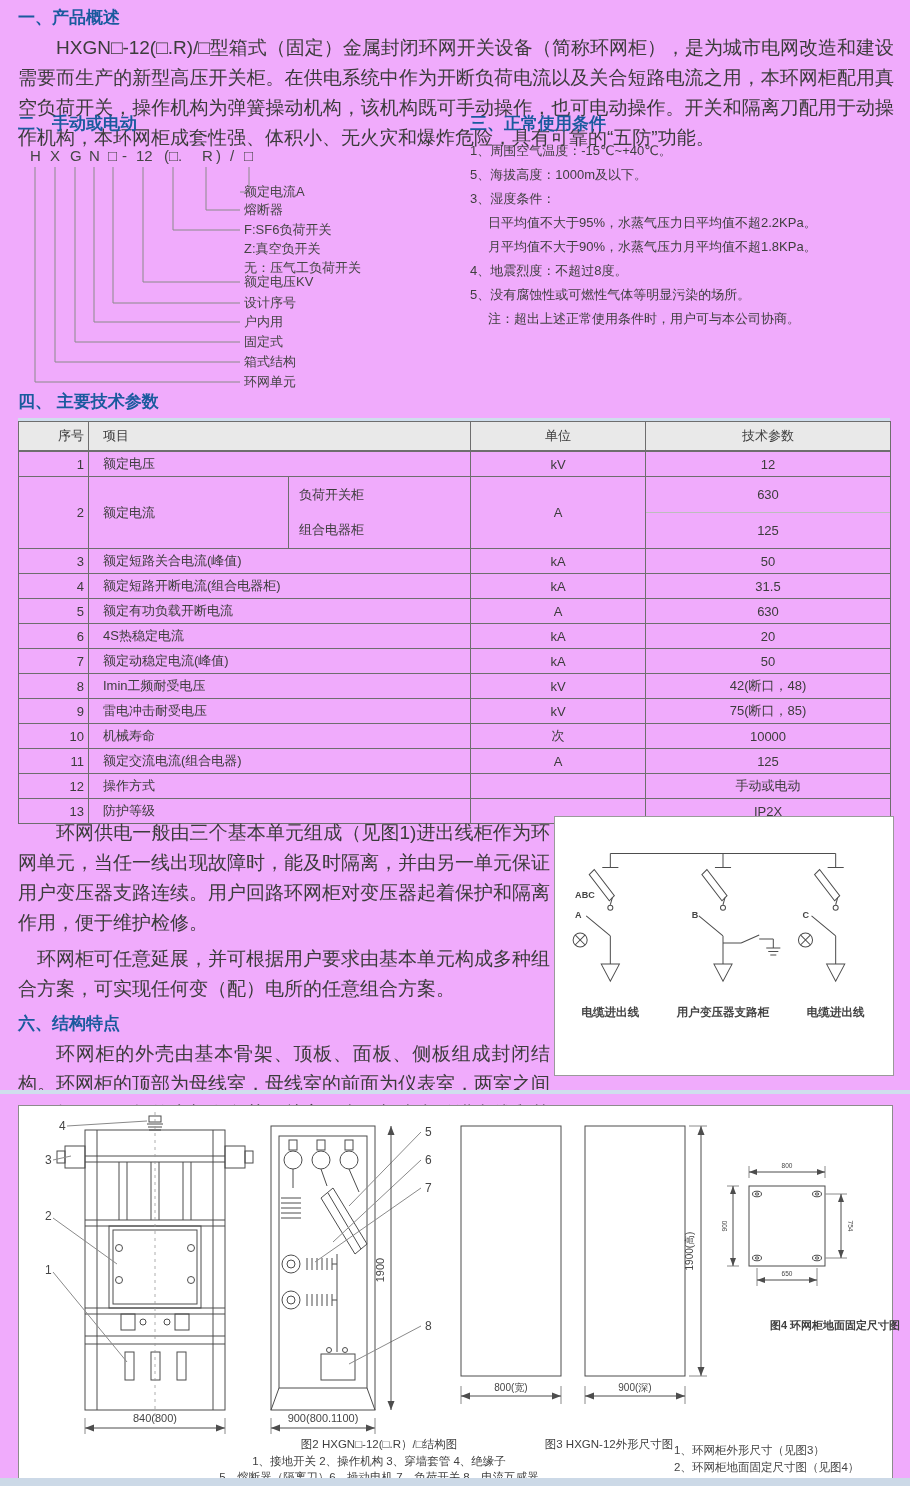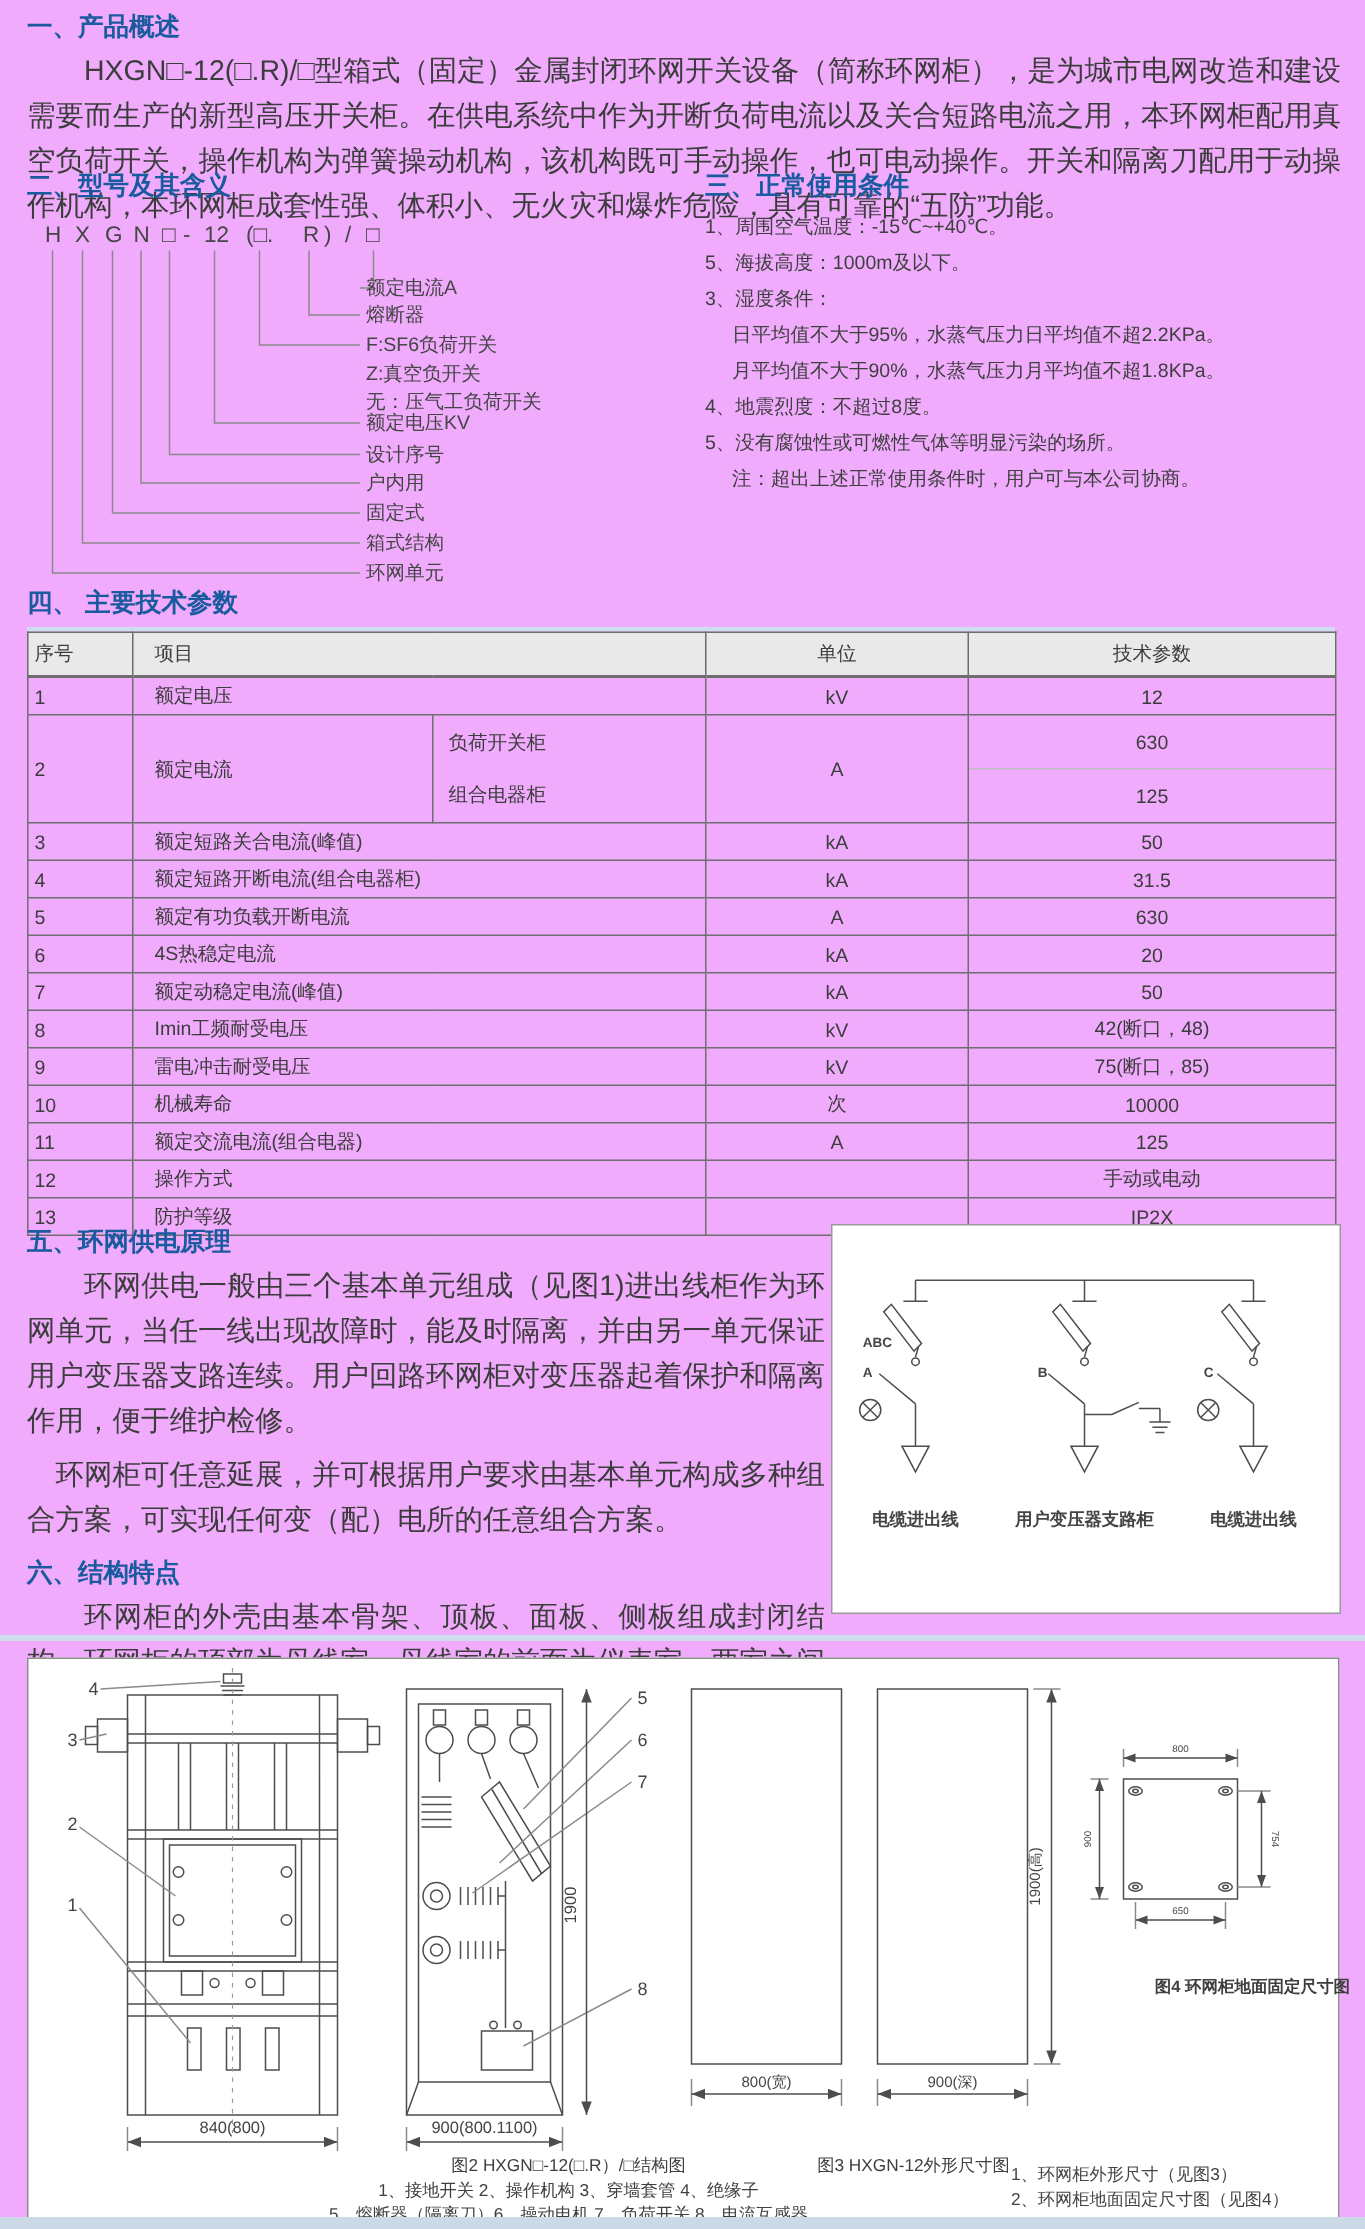--- a/index.html
+++ b/index.html
@@ -13,21 +13,21 @@
   #row23{left:18px;top:112px;right:16px;display:flex;}
   .col-model{width:452px;}
   .col-cond{flex:1;}
   .cond{font-size:13px;line-height:1.85;color:#3f3f3f;margin-top:2px;}
   .cond .ind{padding-left:18px;}
   #sec4{left:18px;top:390px;right:16px;}
   .blue-rule{height:3px;background:var(--rule,#cfdeed);width:872px;margin-top:5px;}
   table{width:872px;border-collapse:collapse;table-layout:fixed;}
   td,th{border:1px solid var(--border,#6e6e6e);font-size:13px;color:#3c3c3c;padding:0 4px;height:24px;font-weight:normal;}
   th{background:var(--table-header,#e9e9e9);height:28px;border-bottom-width:2px;}
-  .cno{text-align:left;}
+  .cno{text-align:right;}
   .citem{text-align:left;padding-left:14px;}
   .cunit,.cval{text-align:center;}
   td.subcol,td.valcol2{padding:0;}
   .subrow{height:35px;display:flex;align-items:center;padding-left:10px;}
   .valrow{height:35px;display:flex;align-items:center;justify-content:center;}
   .vr1{border-bottom:1px solid #bdbdbd;}
   tr.tall td{height:70px;margin-top:23px;}
   #row56{left:18px;top:816px;right:16px;display:flex;}
   .col-text{width:532px;}
   .h6{margin-top:8px;}
@@ -53,21 +53,21 @@
 
 <div class="page">
 
   <section id="sec1">
     <div class="h">一、产品概述</div>
     <p class="para">HXGN□-12(□.R)/□型箱式（固定）金属封闭环网开关设备（简称环网柜），是为城市电网改造和建设需要而生产的新型高压开关柜。在供电系统中作为开断负荷电流以及关合短路电流之用，本环网柜配用真空负荷开关，操作机构为弹簧操动机构，该机构既可手动操作，也可电动操作。开关和隔离刀配用于动操作机构，本环网柜成套性强、体积小、无火灾和爆炸危险，具有可靠的“五防”功能。</p>
   </section>
 
   <div id="row23" class="abs">
     <div class="col-model">
-      <div class="h">二、型号及其含义</div>
+      <div class="h">二、手动或电动</div>
       <svg width="450" height="256" viewBox="0 0 450 256">
         <g font-size="15" fill="#4a4a4a">
           <text x="12" y="22">H</text>
           <text x="32" y="22">X</text>
           <text x="52" y="22">G</text>
           <text x="71" y="22">N</text>
           <text x="90" y="22">□</text>
           <text x="104" y="22">-</text>
           <text x="118" y="22">12</text>
           <text x="146" y="22">(□.</text>
@@ -219,21 +219,20 @@
             <td class="citem" colspan="2">防护等级</td>
             <td class="cunit"></td>
             <td class="cval">IP2X</td>
           </tr>
     </tbody>
       </table>
   </section>
 
   <div id="row56" class="abs">
     <div class="col-text">
-      <div class="h">五、环网供电原理</div>
       <p class="para">环网供电一般由三个基本单元组成（见图1)进出线柜作为环网单元，当任一线出现故障时，能及时隔离，并由另一单元保证用户变压器支路连续。用户回路环网柜对变压器起着保护和隔离作用，便于维护检修。</p>
       <p class="para p2">环网柜可任意延展，并可根据用户要求由基本单元构成多种组合方案，可实现任何变（配）电所的任意组合方案。</p>
       <div class="h h6">六、结构特点</div>
       <p class="para">环网柜的外壳由基本骨架、顶板、面板、侧板组成封闭结构。环网柜的顶部为母线室，母线室的前面为仪表室，两室之间用钢板隔开，柜的上部有负荷开关室，中下部为电缆进出线和其它元件室。环网柜主要设备有真空负荷开关、隔离开关（或带熔断器隔离刀闸）、接地开关、避雷器、操作机构、联锁机构及测量、计量回路等组成。(见图2)</p>
     </div>
     <div class="fig1box">
       <svg width="336" height="256" viewBox="0 0 334 254">
         <g class="draw">
           <path d="M55 36 H279"></path>
 

